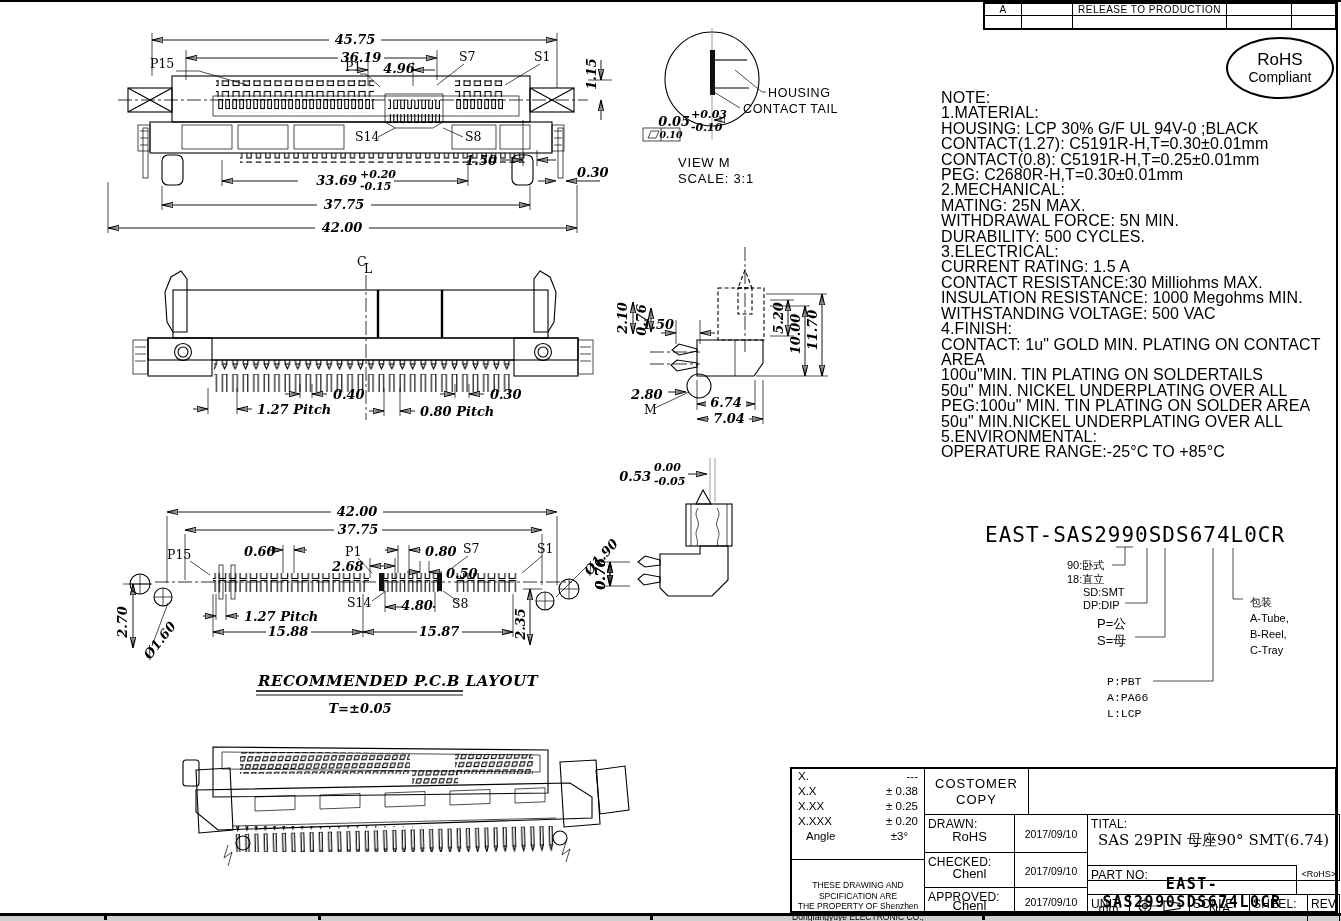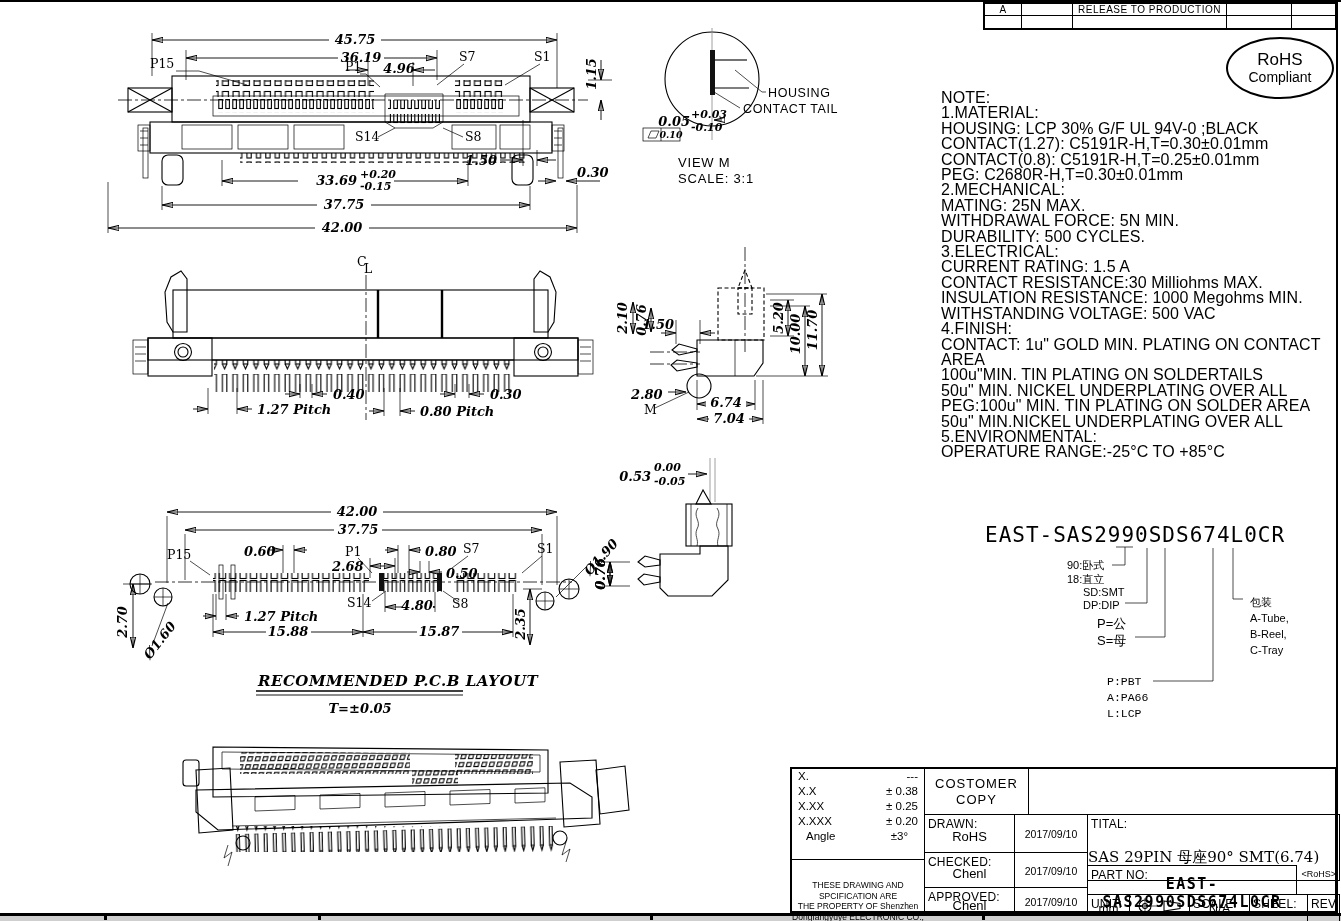--- a/index.html
+++ b/index.html
@@ -24,21 +24,21 @@
   
   .tb{position:absolute;left:790px;top:767px;width:547px;height:146px;border:2px solid #000;box-sizing:border-box}
   .cell{position:absolute;box-sizing:border-box;border:1px solid #000}
   .slab{font-size:12px;position:absolute;left:3px;top:2px;letter-spacing:.2px}
   .cval{position:absolute;left:0;right:0;text-align:center}
   .tolrow{display:flex;justify-content:space-between;font-size:11.5px;padding:0 6px;line-height:15px}
   .prop{font-size:8.5px;text-align:center;line-height:10.5px;white-space:pre-line;padding-top:20px}
   .cust{display:flex;align-items:center;justify-content:center;text-align:center;font-size:13px;line-height:16px;white-space:pre-line;letter-spacing:1px}
   .comp1{font-size:15px;text-align:center;letter-spacing:7px;margin-top:4px;font-family:"DejaVu Sans","Liberation Sans",sans-serif}
   .comp2{font-size:12.5px;text-align:center;font-weight:bold;letter-spacing:.4px;margin-top:2px}
-  .ttl{font-family:"DejaVu Serif",serif;font-size:15px;margin-top:33px}
+  .ttl{font-family:"DejaVu Serif",serif;font-size:15px;text-align:center;margin-top:16px}
   .rohs-small{position:absolute;right:3px;bottom:1px;font-size:9px}
   .pno{font-size:15px;font-weight:bold;text-align:center;letter-spacing:1.5px;margin-top:9px;font-family:"DejaVu Sans Mono","Liberation Mono",monospace}
   
   svg{position:absolute;overflow:visible}
   svg line,svg path,svg rect,svg circle,svg ellipse,svg polygon,svg polyline{stroke:#000;stroke-width:1.1;fill:none}
   svg .thin{stroke-width:.7}
   svg .dim{stroke-width:.9}
   svg .thick{stroke-width:2.4}
   svg .dash{stroke-dasharray:4 2.5}
   svg .cl{stroke-dasharray:14 3 3 3;stroke-width:.8}

